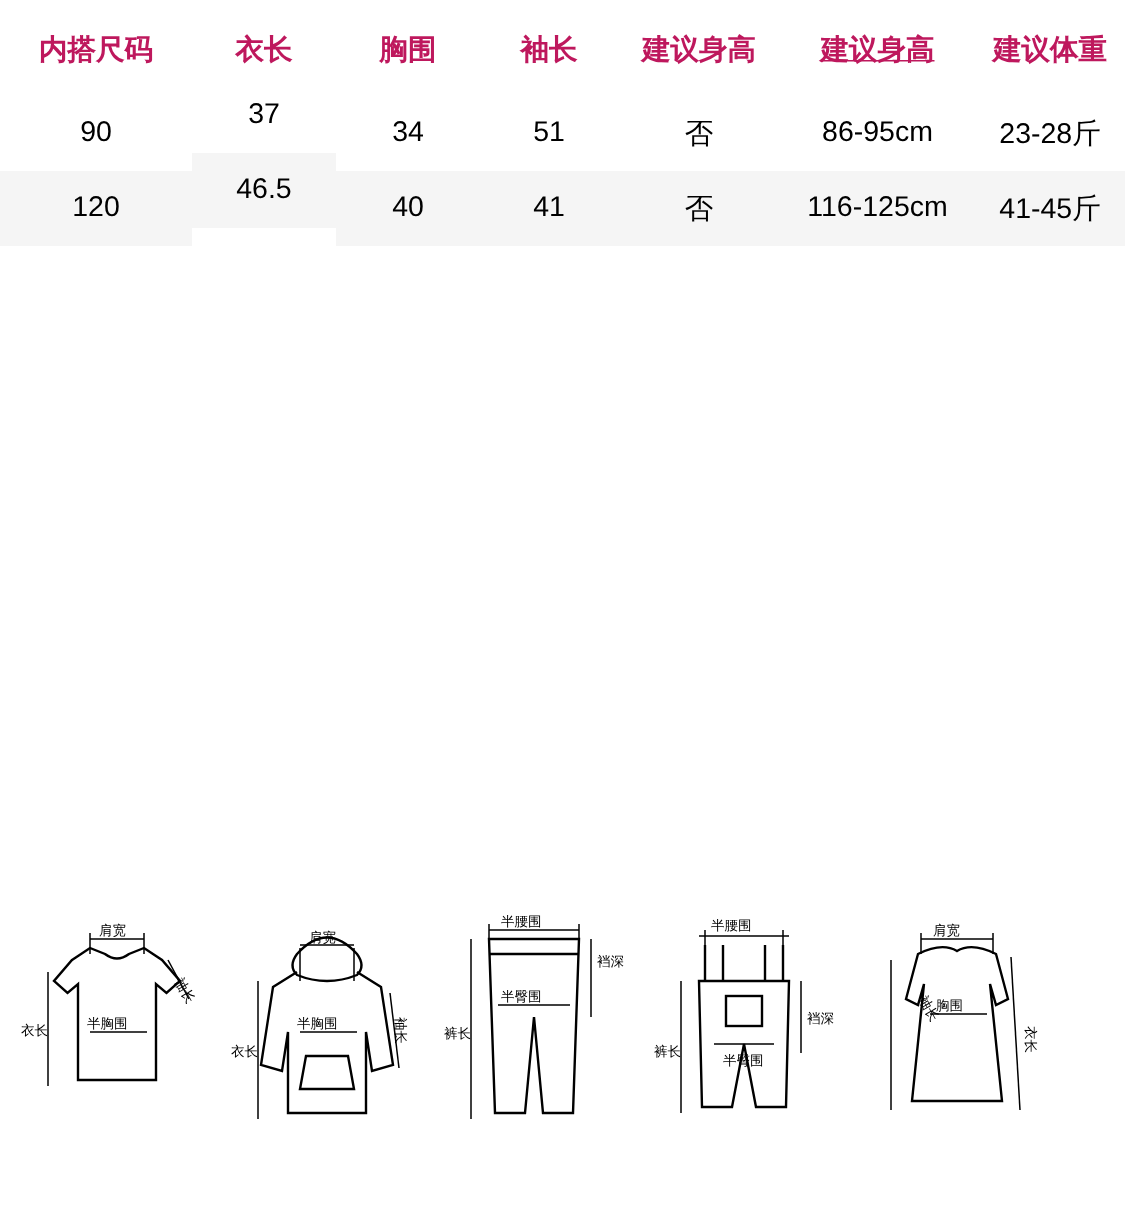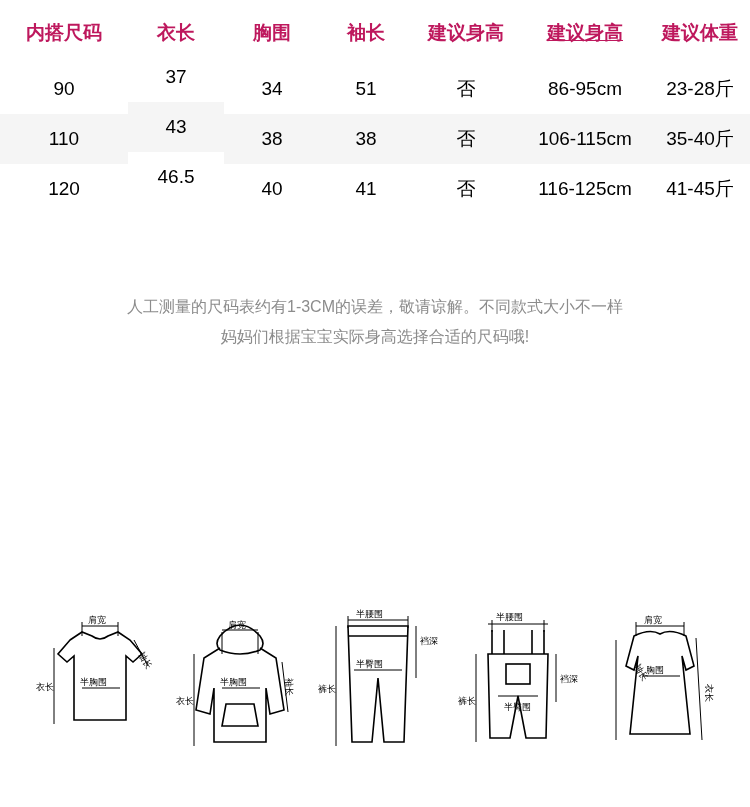--- a/index.html
+++ b/index.html
@@ -68,26 +68,26 @@
     margin-top: 78px;
     color: #8c8c8c;
     font-size: 16px;
     line-height: 30px;
   }
   .notes div { white-space: nowrap; }
 
   
   .figures {
     position: absolute;
-    left: 16px;
+    left: 0;
     top: 592px;
     width: 722px;
     height: 215px;
     display: flex;
-    justify-content: flex-end;
+    justify-content: flex-start;
     padding: 0 8px;
     box-sizing: border-box;
   }
   .figure {
     width: 140px;
     height: 200px;
     position: relative;
   }
   .figure svg { display: block; }
 </style>
@@ -112,44 +112,31 @@
       <tr>
         <td>90</td>
         <td class="cell-raised">37</td>
         <td>34</td>
         <td>51</td>
         <td>否</td>
         <td>86-95cm</td>
         <td>23-28斤</td>
       </tr>
       <tr>
-        <td>110</td>
-        <td class="cell-raised">43</td>
-        <td>38</td>
-        <td>38</td>
-        <td>否</td>
-        <td>106-115cm</td>
-        <td>35-40斤</td>
-      </tr>
-      <tr>
         <td>120</td>
         <td class="cell-raised">46.5</td>
         <td>40</td>
         <td>41</td>
         <td>否</td>
         <td>116-125cm</td>
         <td>41-45斤</td>
       </tr>
     </tbody>
   </table>
 
-  <div class="notes">
-    <div>人工测量的尺码表约有1-3CM的误差，敬请谅解。不同款式大小不一样</div>
-    <div>妈妈们根据宝宝实际身高选择合适的尺码哦!</div>
-  </div>
 
   <div class="figures">
 
     <div class="figure">
       <svg width="140" height="200" viewBox="0 0 140 200">
         <g fill="none" stroke="#000" stroke-width="1.6">
           <path d="M40 48 L52 40 L62 44 Q70 50 78 44 L88 40 L100 48 L112 62 L103 70 L96 64 L96 128 L44 128 L44 64 L37 70 L28 62 Z"></path>
         </g>
         <g stroke="#000" stroke-width="1" fill="none">
           <line x1="52" y1="34" x2="88" y2="34"></line>

